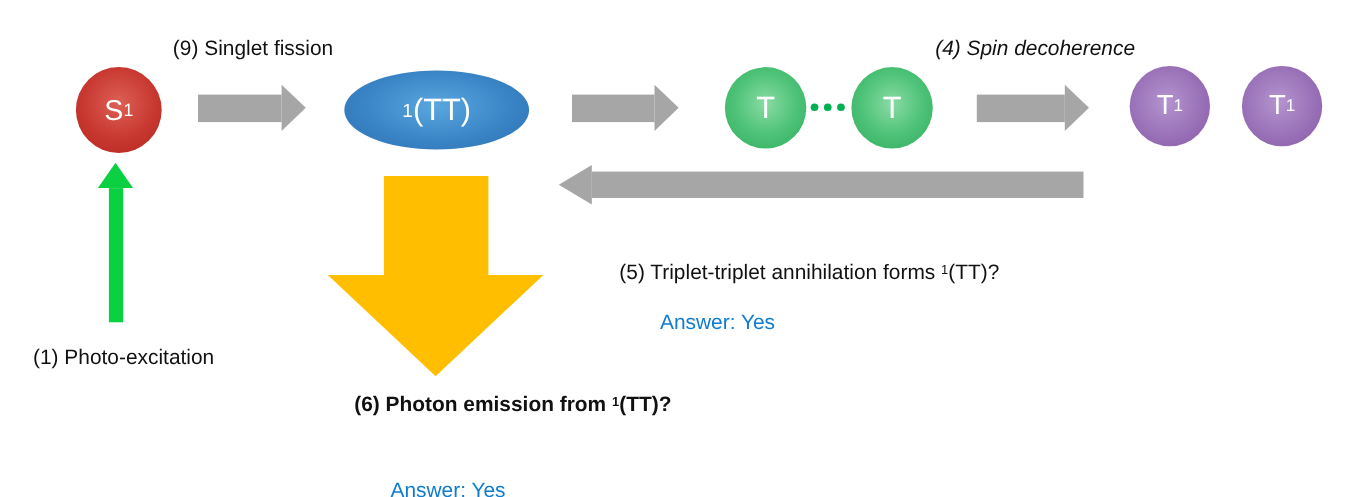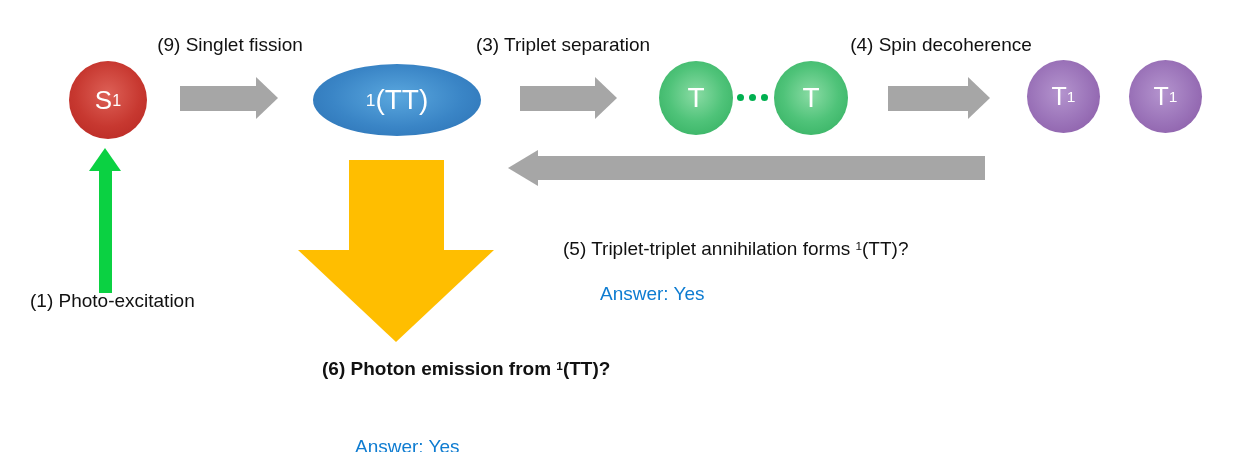--- a/index.html
+++ b/index.html
@@ -111,37 +111,36 @@
   #arrow-step6{left:298px;top:160px;position:absolute;display:flex;flex-direction:column;align-items:center;width:196px;}
   #arrow-step6 .shaft{width:95px;height:90px;background:#FFBE00;}
   #arrow-step6 .head{
     width:0;height:0;
     border-left:98px solid transparent;
     border-right:98px solid transparent;
     border-top:92px solid #FFBE00;
   }
 
   
-  #label-step1{left:30px;top:290px;}
+  #label-step1{left:30px;top:315px;}
   #label-step2{left:140px;top:34px;width:180px;}
   #label-step3{left:458px;top:34px;width:210px;}
-  #label-step4{left:835px;top:34px;width:212px;}
+  #label-step4{left:835px;top:34px;width:212px;font-style:italic;}
   #label-step5{left:563px;top:205px;margin-top:33px;}
   #answer-step5{left:600px;top:247px;}
   #label-step6{left:322px;top:358px;font-weight:bold;}
   #answer-step6{left:355px;top:400px;}
 </style>
 </head>
 <body>
 
 <div id="canvas">
 
   <div class="lbl" id="label-step1">(1) Photo-excitation</div>
   <div class="lbl centered" id="label-step2">(9) Singlet fission</div>
-  <div class="lbl centered" id="label-step3">(3) Triplet separation</div>
   <div class="lbl centered" id="label-step4">(4) Spin decoherence</div>
 
   <div class="lbl" id="label-step5"><span>(5) Triplet-triplet annihilation forms </span><span class="sup">1</span><span>(TT)?</span></div>
   <div class="answer" id="answer-step5">Answer: Yes</div>
 
   <div class="lbl" id="label-step6"><span>(6) Photon emission from </span><span class="sup">1</span><span>(TT)?</span></div>
   <div class="answer" id="answer-step6">Answer: Yes</div>
 
   <div id="arrow-step1">
     <div class="head"></div>

